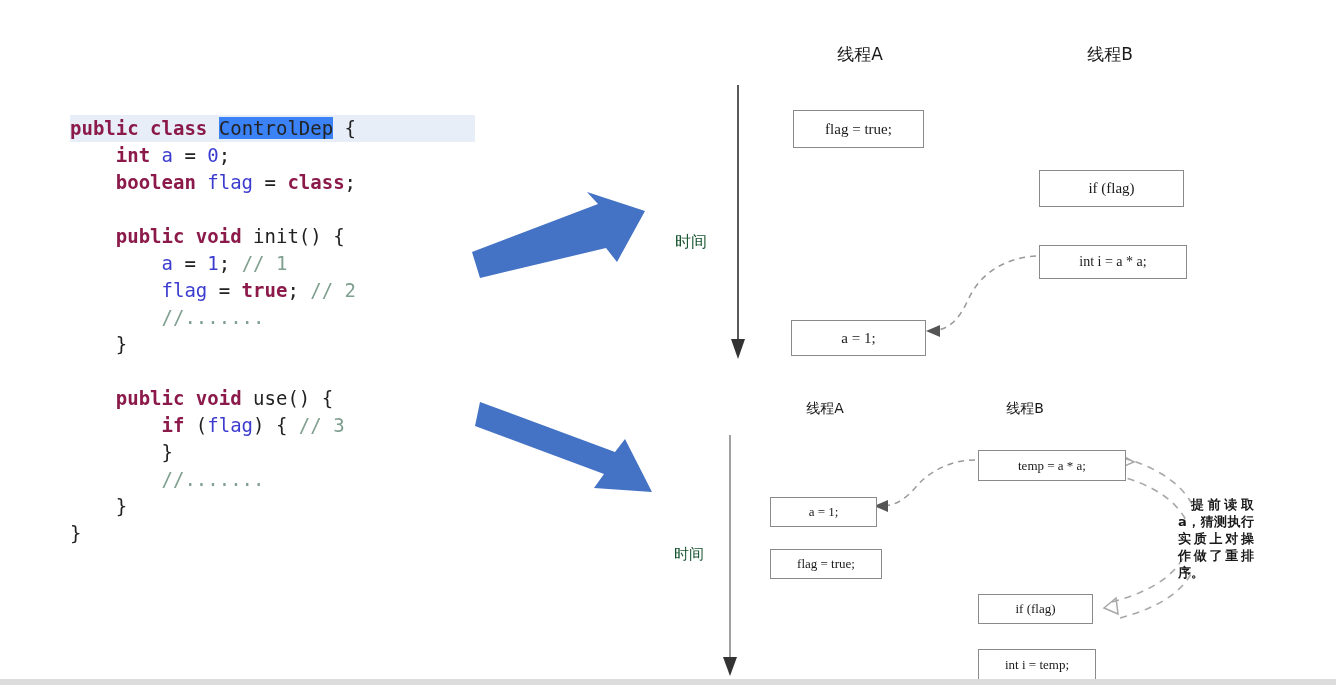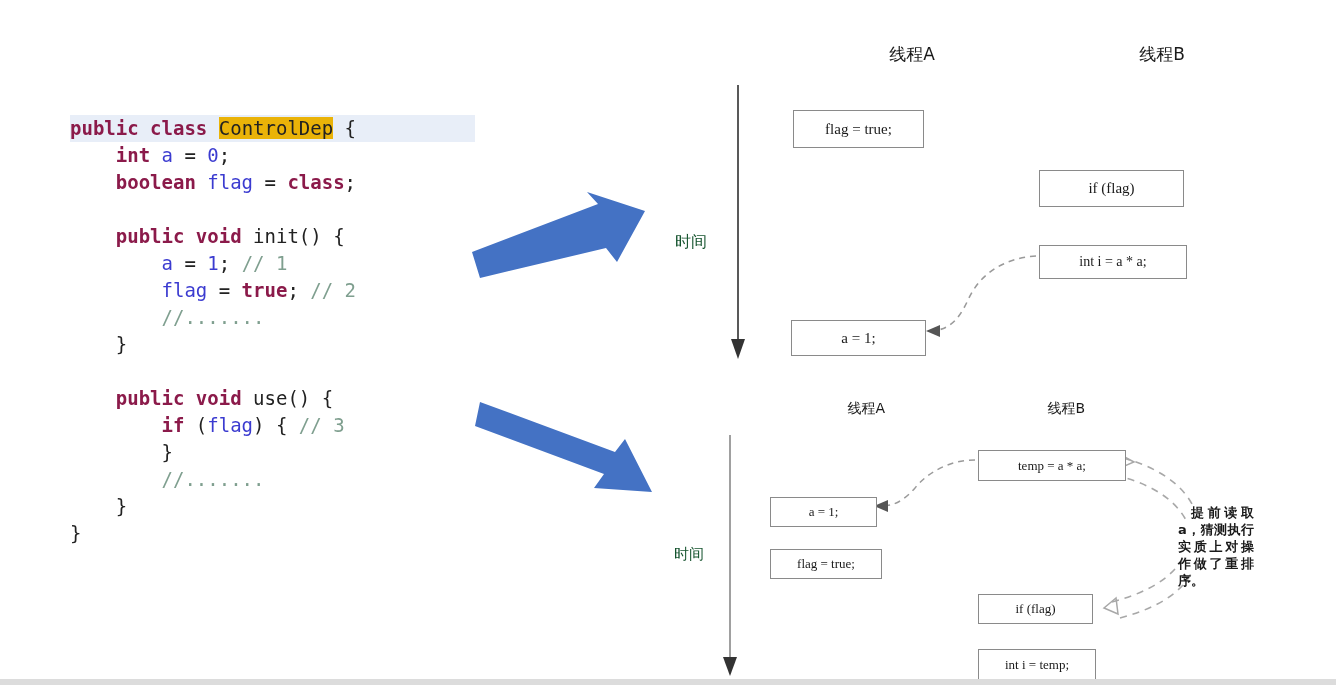--- a/index.html
+++ b/index.html
@@ -49,21 +49,21 @@
     letter-spacing: 0px;
   }
   .code-line.first {
     background: #e8eef8;
     width: 405px;
   }
   .kw        { color: #8b1a4a; font-weight: bold; text-align: center; }
   .ident     { color: #3b3bd0; }
   .plain     { color: #222222; }
   .cmt       { color: #7f9f8f; }
-  .sel       { background: #eab308; color: #222222; }
+  .sel       { background: #3b82f6; color: #222222; }
   .sq        {
     color: #2a2ac0;
     border-bottom: 2px dotted #e8a33d;
     padding-bottom: 1px;
   }
 
   
   .blue-arrow { position: absolute; }
   #blue-arrow-up   { left: 470px; top: 190px; }
   #blue-arrow-down { left: 475px; top: 400px; }
@@ -71,21 +71,21 @@
   
   .diagram { position: absolute; }
   #diagram-top    { left: 660px; top: 25px;  width: 676px; height: 345px; }
   #diagram-bottom { left: 660px; top: 380px; width: 676px; height: 300px; }
 
   .thread-label {
     position: absolute;
     font-family: "DejaVu Sans", sans-serif;
     color: #1a1a1a;
     white-space: nowrap;
-    text-align: right;
+    text-align: center;
   }
   .time-label {
     position: absolute;
     font-family: Liberation Sans, sans-serif;
     color: #14532d;
     white-space: nowrap;
   }
 
   .op-box {
     position: absolute;
@@ -217,17 +217,17 @@
       <path d="M 460 238 C 498 228, 522 212, 532 192" fill="none" stroke="#a8a8a8" stroke-width="1.6" stroke-dasharray="7,6"></path>
       <polygon points="456,218 444,228 458,234" fill="none" stroke="#a8a8a8" stroke-width="1.5"></polygon>
     </svg>
 
     <div class="op-box" style="left:318px; top:63px;  width:148px; height:31px; font-size:13px;">temp = a * a;</div>
     <div class="op-box" style="left:110px; top:110px; width:107px; height:30px; font-size:13px;">a = 1;</div>
     <div class="op-box" style="left:110px; top:162px; width:112px; height:30px; font-size:13px;">flag = true;</div>
     <div class="op-box" style="left:318px; top:207px; width:115px; height:30px; font-size:13px;">if (flag)</div>
     <div class="op-box" style="left:318px; top:262px; width:118px; height:31px; font-size:13px;">int i = temp;</div>
 
-    <div class="note-text" style="left:518px; top:124px;">提前读取 a，猜测执行实质上对操作做了重排序。</div>
+    <div class="note-text" style="left:518px; top:116px;">提前读取 a，猜测执行实质上对操作做了重排序。</div>
   </div>
 
   <div class="bottom-strip"></div>
 </div>
 
 </body></html>

